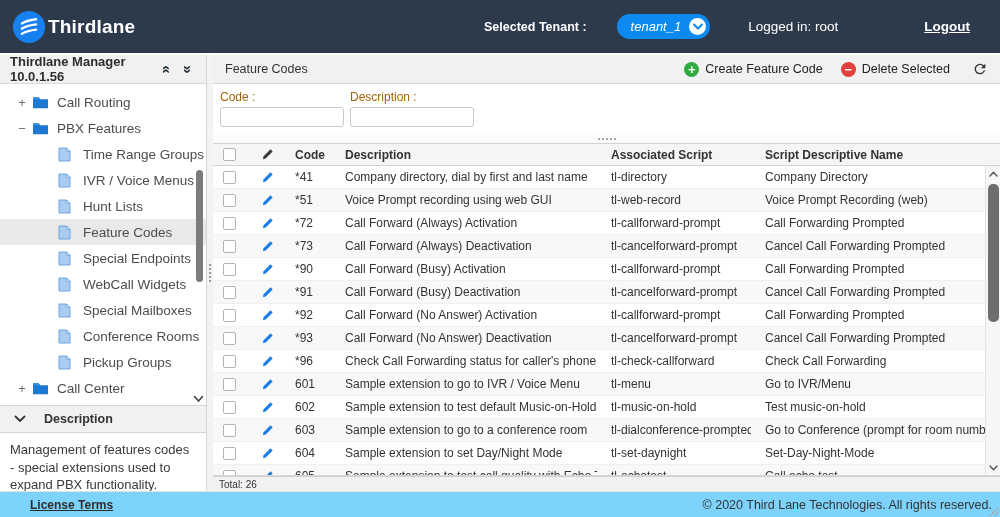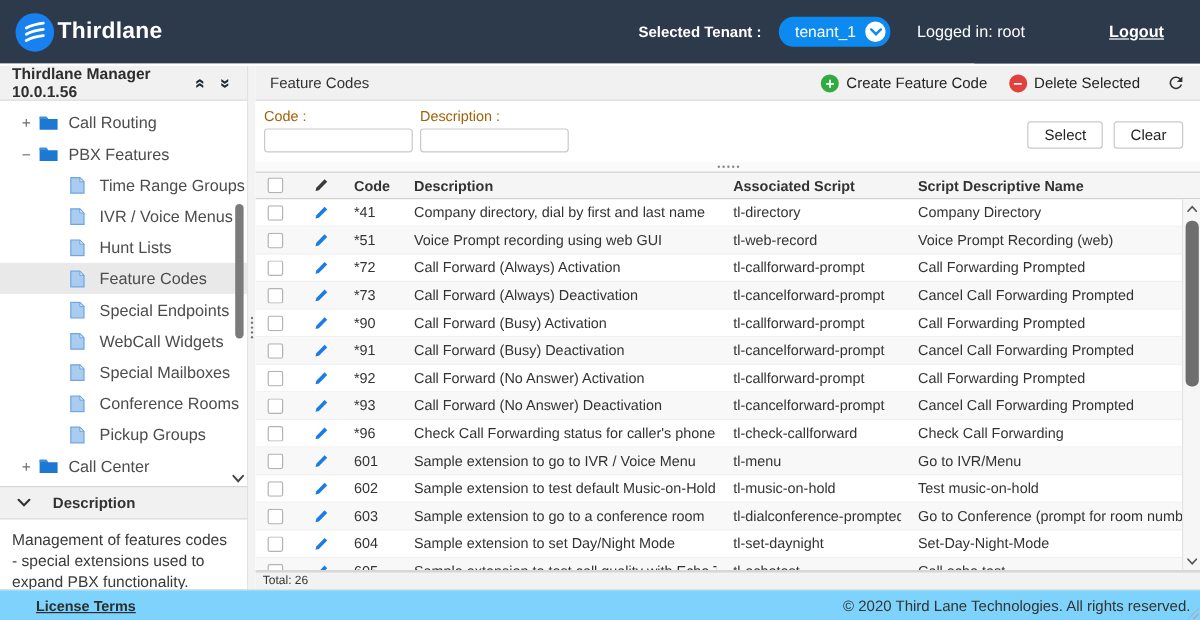--- a/index.html
+++ b/index.html
@@ -6,25 +6,25 @@
   html,body { width:1000px; height:517px; }
   body { font-family: "Liberation Sans", "DejaVu Sans", sans-serif; background:#fff; overflow:hidden; }
   #app { position:relative; width:1000px; height:517px; background:#fff; }
 
   
   .topbar { position:absolute; top:0; left:0; width:1000px; height:53px; background:#2d3a4c;
             display:flex; align-items:center; color:#fff; }
   .brand-wrap { display:flex; align-items:center; gap:2px; padding-left:12px; }
   .brand-logo { width:34px; height:34px; display:block; }
   .brand-name { font-size:19px; font-weight:600; letter-spacing:.2px; color:#fff; }
-  .topbar-right { margin-left:auto; display:flex; align-items:center; gap:14px; padding-right:30px; }
+  .topbar-right { margin-left:auto; display:flex; align-items:center; gap:30px; padding-right:30px; }
   .tenant-label { font-size:12.5px; font-weight:700; color:#fff; }
   .tenant-pill { display:flex; align-items:center; justify-content:space-between; gap:8px;
                  background:#0d8af0; border:none; border-radius:14px; height:25px; min-width:92px;
-                 padding:0 4px 0 14px; color:#fff; font-size:13px; cursor:pointer; }
+                 padding:0 4px 0 14px; color:#fff; font-size:13px; cursor:pointer;font-style:italic; }
   .tenant-pill .chev-circle { width:17px; height:17px; border-radius:50%; background:#fff;
                  display:flex; align-items:center; justify-content:center; }
   .logged-in { font-size:13.5px; color:#fff; margin-left:8px; }
   .logout { font-size:13.5px; font-weight:700; color:#fff; text-decoration:underline; margin-left:56px; cursor:pointer; }
 
   
   .content { position:absolute; top:53px; left:0; width:812px; height:438px; background:#fff; }
   .sidebar { position:absolute; top:2px; left:0; width:207px; height:436px; background:#fff;
              border-right:1px solid #d4d4d4; }
   .vsplitter { position:absolute; top:2px; left:207px; width:6px; height:436px; background:#f3f3f3;
@@ -334,24 +334,20 @@
 
       <div class="filterbar">
         <div class="filter-field code">
           <label class="filter-label">Code :</label>
           <input class="filter-input" type="text" style="">
         </div>
         <div class="filter-field desc">
           <label class="filter-label">Description :</label>
           <input class="filter-input" type="text" style="">
         </div>
-        <div class="filter-buttons">
-          <button class="btn">Select</button>
-          <button class="btn">Clear</button>
-        </div>
       </div>
 
       <div class="hsplitter">
         <i></i>
           <i></i>
           <i></i>
           <i></i>
           <i></i>
       </div>
 

